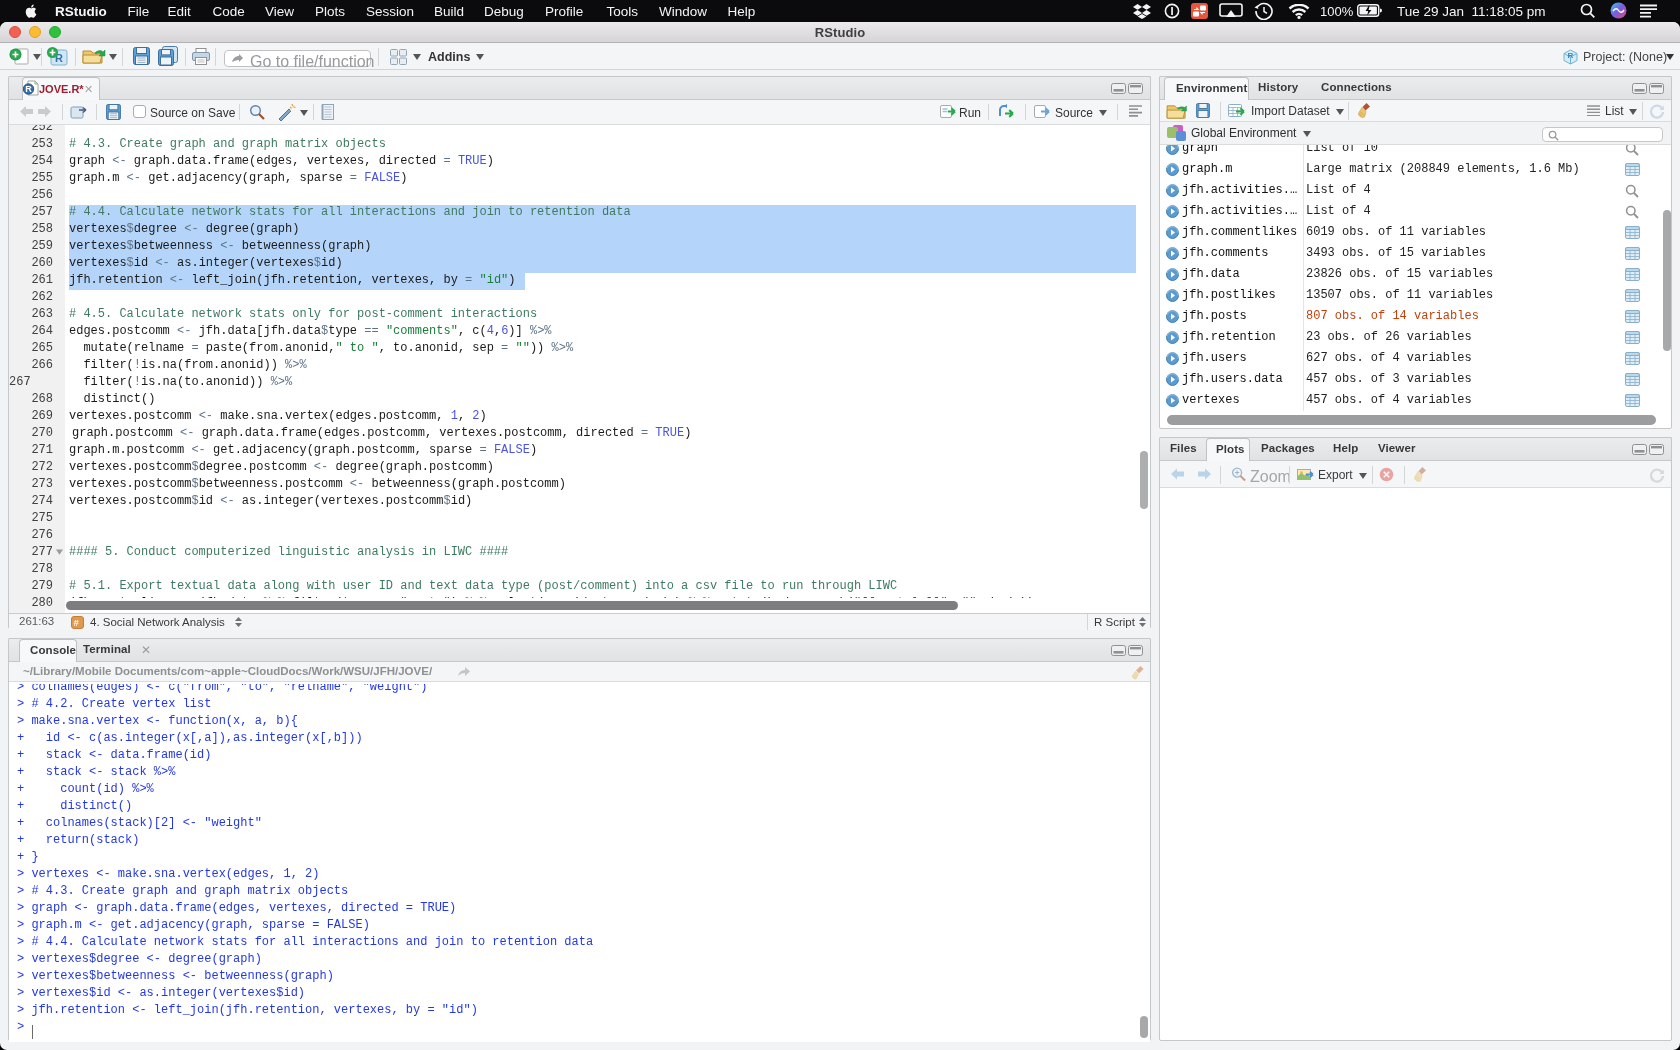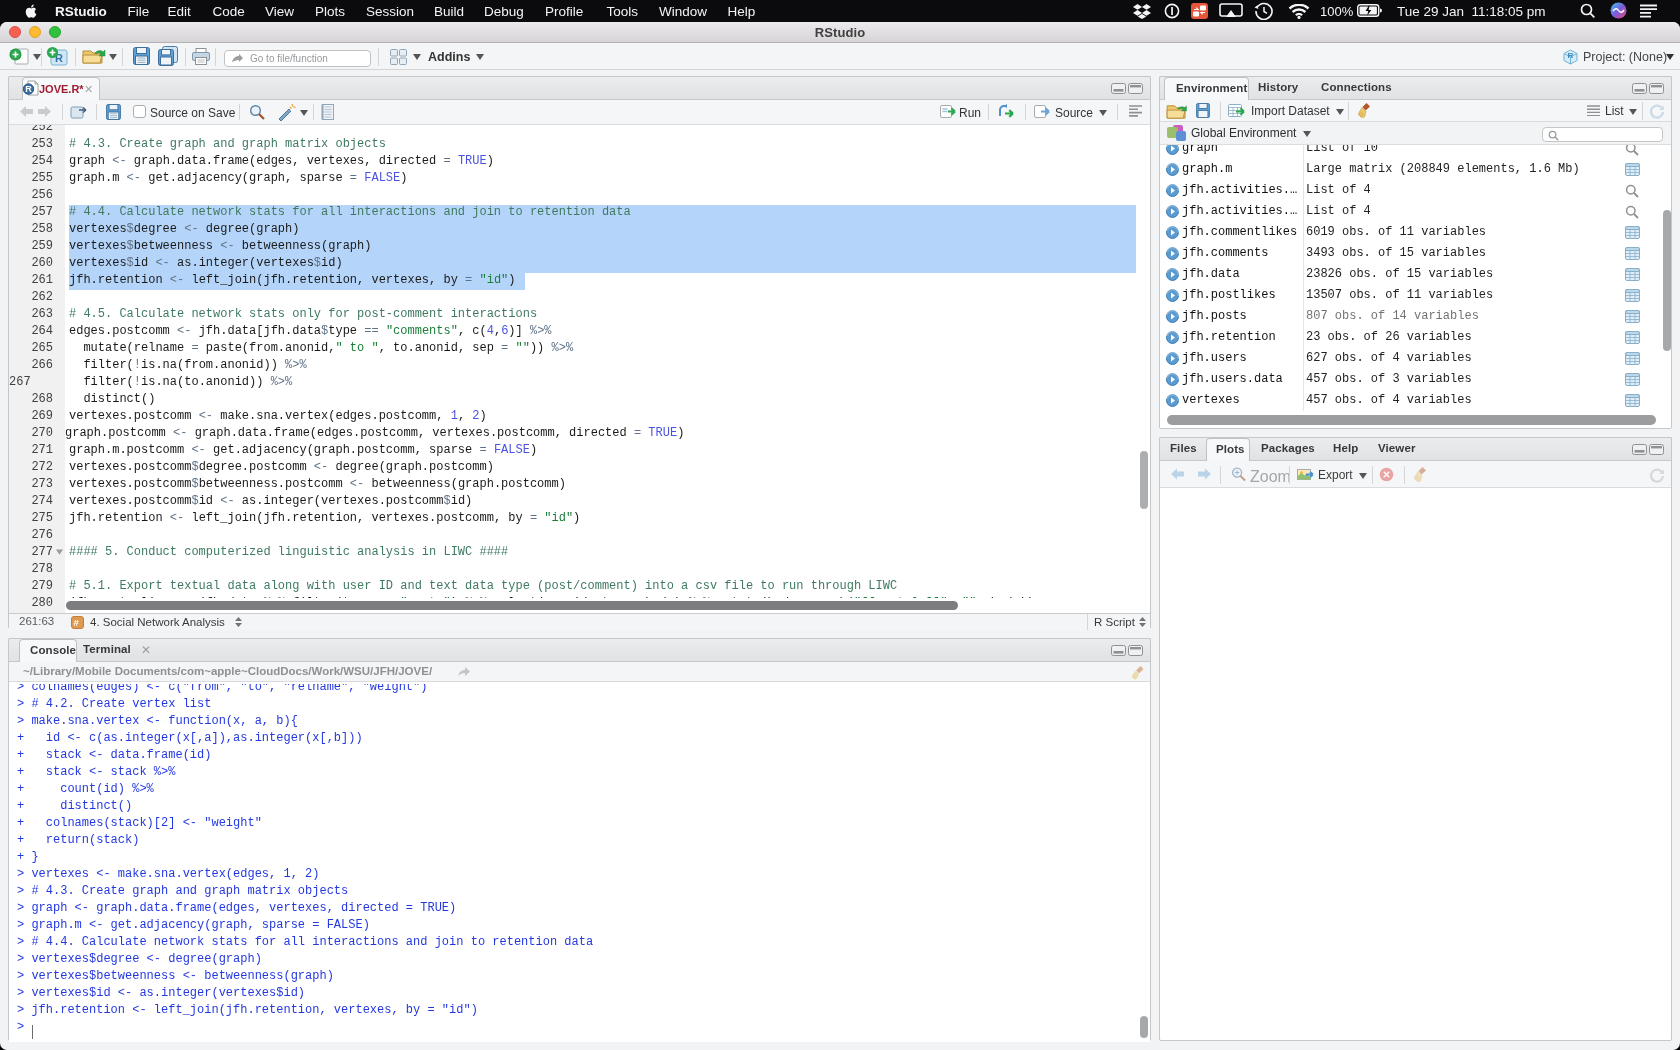--- a/index.html
+++ b/index.html
@@ -159,21 +159,21 @@
         <rect x="4" y="0.5" width="10" height="5" fill="#fff" stroke="#8f9193"></rect>
         <rect x="0.5" y="4.5" width="17" height="8" rx="1.5" fill="#c5d6e4" stroke="#8397a8"></rect>
         <rect x="3.5" y="9.5" width="11" height="7" fill="#fff" stroke="#8f9193"></rect>
         <path d="M5.5 12h7M5.5 14h7" stroke="#b9bbbd"></path>
       </svg>
       <div class="vsep" style="left:215px;top:5px;height:18px;"></div>
       <div class="abs" style="left:224px;top:7px;width:147px;height:17px;background:#fff;border:1px solid #bfc1c3;border-radius:4px;"></div>
       <svg class="icon" style="left:231px;top:10px" width="13" height="11" viewBox="0 0 13 11">
         <path d="M1 9c1-4 4-6 7-6V1l4 4-4 4V7C5 7 3 8 1 9z" fill="#9b9da0"></path>
       </svg>
-      <div class="abs" style="left:250px;top:10px;font-size:10px;color:#979a9d;">Go to file/function</div>
+      <div class="abs" style="left:250px;top:10px;font-size:16px;color:#979a9d;">Go to file/function</div>
       <div class="vsep" style="left:378px;top:5px;height:18px;"></div>
       <svg class="icon" style="left:390px;top:6px" width="17" height="16" viewBox="0 0 17 16">
         <g fill="#e8edf2" stroke="#8fa6b8">
           <rect x="0.5" y="0.5" width="7" height="6.5" rx="1"></rect>
           <rect x="9.5" y="0.5" width="7" height="6.5" rx="1"></rect>
           <rect x="0.5" y="9" width="7" height="6.5" rx="1"></rect>
           <rect x="9.5" y="9" width="7" height="6.5" rx="1"></rect>
         </g>
       </svg>
       <svg class="icon" style="left:413px;top:11px" width="8" height="6" viewBox="0 0 8 6">
@@ -327,26 +327,25 @@
 <div class="mono abs" style="left:4px;top:113px;color:#1a1a1a;">vertexes<span class="o">$</span>betweenness <span class="o">&lt;-</span> betweenness(graph)</div>
 <div class="mono abs" style="left:4px;top:130px;color:#1a1a1a;">vertexes<span class="o">$</span>id <span class="o">&lt;-</span> as.integer(vertexes<span class="o">$</span>id)</div>
 <div class="mono abs" style="left:4px;top:147px;color:#1a1a1a;">jfh.retention <span class="o">&lt;-</span> left_join(jfh.retention, vertexes, by <span class="o">=</span> <span class="s">"id"</span>)</div>
 <div class="mono abs" style="left:4px;top:181px;color:#1a1a1a;"><span class="c"># 4.5. Calculate network stats only for post-comment interactions</span></div>
 <div class="mono abs" style="left:4px;top:198px;color:#1a1a1a;">edges.postcomm <span class="o">&lt;-</span> jfh.data[jfh.data<span class="o">$</span>type <span class="o">==</span> <span class="s">"comments"</span>, c(<span class="n">4</span>,<span class="n">6</span>)] <span class="o">%&gt;%</span></div>
 <div class="mono abs" style="left:4px;top:215px;color:#1a1a1a;">  mutate(relname <span class="o">=</span> paste(from.anonid,<span class="s">" to "</span>, to.anonid, sep <span class="o">=</span> <span class="s">""</span>)) <span class="o">%&gt;%</span></div>
 <div class="mono abs" style="left:4px;top:232px;color:#1a1a1a;">  filter(<span class="o">!</span>is.na(from.anonid)) <span class="o">%&gt;%</span></div>
 <div class="mono abs" style="left:4px;top:249px;color:#1a1a1a;">  filter(<span class="o">!</span>is.na(to.anonid)) <span class="o">%&gt;%</span></div>
 <div class="mono abs" style="left:4px;top:266px;color:#1a1a1a;">  distinct()</div>
 <div class="mono abs" style="left:4px;top:283px;color:#1a1a1a;">vertexes.postcomm <span class="o">&lt;-</span> make.sna.vertex(edges.postcomm, <span class="n">1</span>, <span class="n">2</span>)</div>
-<div class="mono abs" style="left:0;top:300px;color:#1a1a1a;font-family:Liberation Mono, monospace;">graph.postcomm <span class="o">&lt;-</span> graph.data.frame(edges.postcomm, vertexes.postcomm, directed <span class="o">=</span> <span class="n">TRUE</span>)</div>
+<div class="mono abs" style="left:7px;top:300px;color:#1a1a1a;font-family:Liberation Mono, monospace;">graph.postcomm <span class="o">&lt;-</span> graph.data.frame(edges.postcomm, vertexes.postcomm, directed <span class="o">=</span> <span class="n">TRUE</span>)</div>
 <div class="mono abs" style="left:4px;top:334px;color:#1a1a1a;">vertexes.postcomm<span class="o">$</span>degree.postcomm <span class="o">&lt;-</span> degree(graph.postcomm)</div>
 <div class="mono abs" style="left:4px;top:317px;color:#1a1a1a;">graph.m.postcomm <span class="o">&lt;-</span> get.adjacency(graph.postcomm, sparse <span class="o">=</span> <span class="n">FALSE</span>)</div>
 <div class="mono abs" style="left:4px;top:351px;color:#1a1a1a;">vertexes.postcomm<span class="o">$</span>betweenness.postcomm <span class="o">&lt;-</span> betweenness(graph.postcomm)</div>
 <div class="mono abs" style="left:4px;top:368px;color:#1a1a1a;">vertexes.postcomm<span class="o">$</span>id <span class="o">&lt;-</span> as.integer(vertexes.postcomm<span class="o">$</span>id)</div>
-<div class="mono abs" style="left:4px;top:385px;color:#1a1a1a;">jfh.retention <span class="o">&lt;-</span> left_join(jfh.retention, vertexes.postcomm, by <span class="o">=</span> <span class="s">"id"</span>)</div>
 <div class="mono abs" style="left:4px;top:419px;color:#1a1a1a;"><span class="c">#### 5. Conduct computerized linguistic analysis in LIWC ####</span></div>
 <div class="mono abs" style="left:4px;top:453px;color:#1a1a1a;"><span class="c"># 5.1. Export textual data along with user ID and text data type (post/comment) into a csv file to run through LIWC</span></div>
 <div class="mono abs" style="left:4px;top:470px;color:#1a1a1a;">jfh.posts.liwc <span class="o">&lt;-</span> jfh.data <span class="o">%&gt;%</span> filter(type <span class="o">==</span> <span class="s">"posts"</span>) <span class="o">%&gt;%</span> select(anonid, type, body) <span class="o">%&gt;%</span> mutate(body <span class="o">=</span> gsub(<span class="s">"[[:cntrl:]]"</span>, <span class="s">""</span>, body))</div>
 </div>
 <div class="abs" style="left:57px;top:523.5px;width:892px;height:9px;background:#7d7d7f;border-radius:5px;"></div>
 <div class="abs" style="left:1131px;top:374px;width:8px;height:58px;background:#acaeb0;border-radius:4px;"></div>
 <div class="abs" style="left:0;top:536px;width:1141px;height:17px;background:#f4f5f6;border-top:1px solid #c9cbcd;"></div>
 <div class="abs" style="left:10px;top:538px;font-size:11.5px;color:#5a5a5a;">261:63</div>
 <div class="abs" style="left:62px;top:538.5px;width:13px;height:13px;background:#e09952;border:1px solid #c27f35;border-radius:3px;"></div>
 <div class="abs" style="left:64.5px;top:539.5px;font-size:9.5px;color:#fff;font-weight:700;">#</div>
@@ -586,21 +585,21 @@
           <path d="M0.5 3.5h14M0.5 6.5h14M0.5 9.5h14M5 3.5v9M10 3.5v9" stroke="#8aafc8" stroke-width=".8"></path>
           <rect x="0.5" y="0.5" width="14" height="3" rx="1.5" fill="#bcd9ec" stroke="#8aafc8"></rect>
         </svg>
 <div class="row-sep" style="top:181.0px;"></div>
 <svg class="icon" style="left:6px;top:164.5px" width="13" height="13" viewBox="0 0 13 13">
           <circle cx="6.5" cy="6.5" r="6" fill="#5b9bd0" stroke="#3d7eb5"></circle>
           <circle cx="6.5" cy="6.5" r="6" fill="none" stroke="#fff" stroke-opacity=".3" stroke-width="2.2" stroke-dasharray="0 20 8"></circle>
           <path d="M5 3.6l4 2.9-4 2.9z" fill="#fff"></path>
         </svg>
 <div class="mono abs" style="left:22px;top:162.5px;color:#111;">jfh.posts</div>
-<div class="mono abs" style="left:146px;top:162.5px;color:#737373;text-align:center;">807 obs. of 14 variables</div>
+<div class="mono abs" style="left:146px;top:162.5px;color:#c2410c;text-align:center;">807 obs. of 14 variables</div>
 <svg class="icon" style="left:465px;top:164.5px" width="15" height="13" viewBox="0 0 15 13">
           <rect x="0.5" y="0.5" width="14" height="12" rx="1.5" fill="#ddeefa" stroke="#8aafc8"></rect>
           <path d="M0.5 3.5h14M0.5 6.5h14M0.5 9.5h14M5 3.5v9M10 3.5v9" stroke="#8aafc8" stroke-width=".8"></path>
           <rect x="0.5" y="0.5" width="14" height="3" rx="1.5" fill="#bcd9ec" stroke="#8aafc8"></rect>
         </svg>
 <div class="row-sep" style="top:202.0px;"></div>
 <svg class="icon" style="left:6px;top:185.5px" width="13" height="13" viewBox="0 0 13 13">
           <circle cx="6.5" cy="6.5" r="6" fill="#5b9bd0" stroke="#3d7eb5"></circle>
           <circle cx="6.5" cy="6.5" r="6" fill="none" stroke="#fff" stroke-opacity=".3" stroke-width="2.2" stroke-dasharray="0 20 8"></circle>
           <path d="M5 3.6l4 2.9-4 2.9z" fill="#fff"></path>

